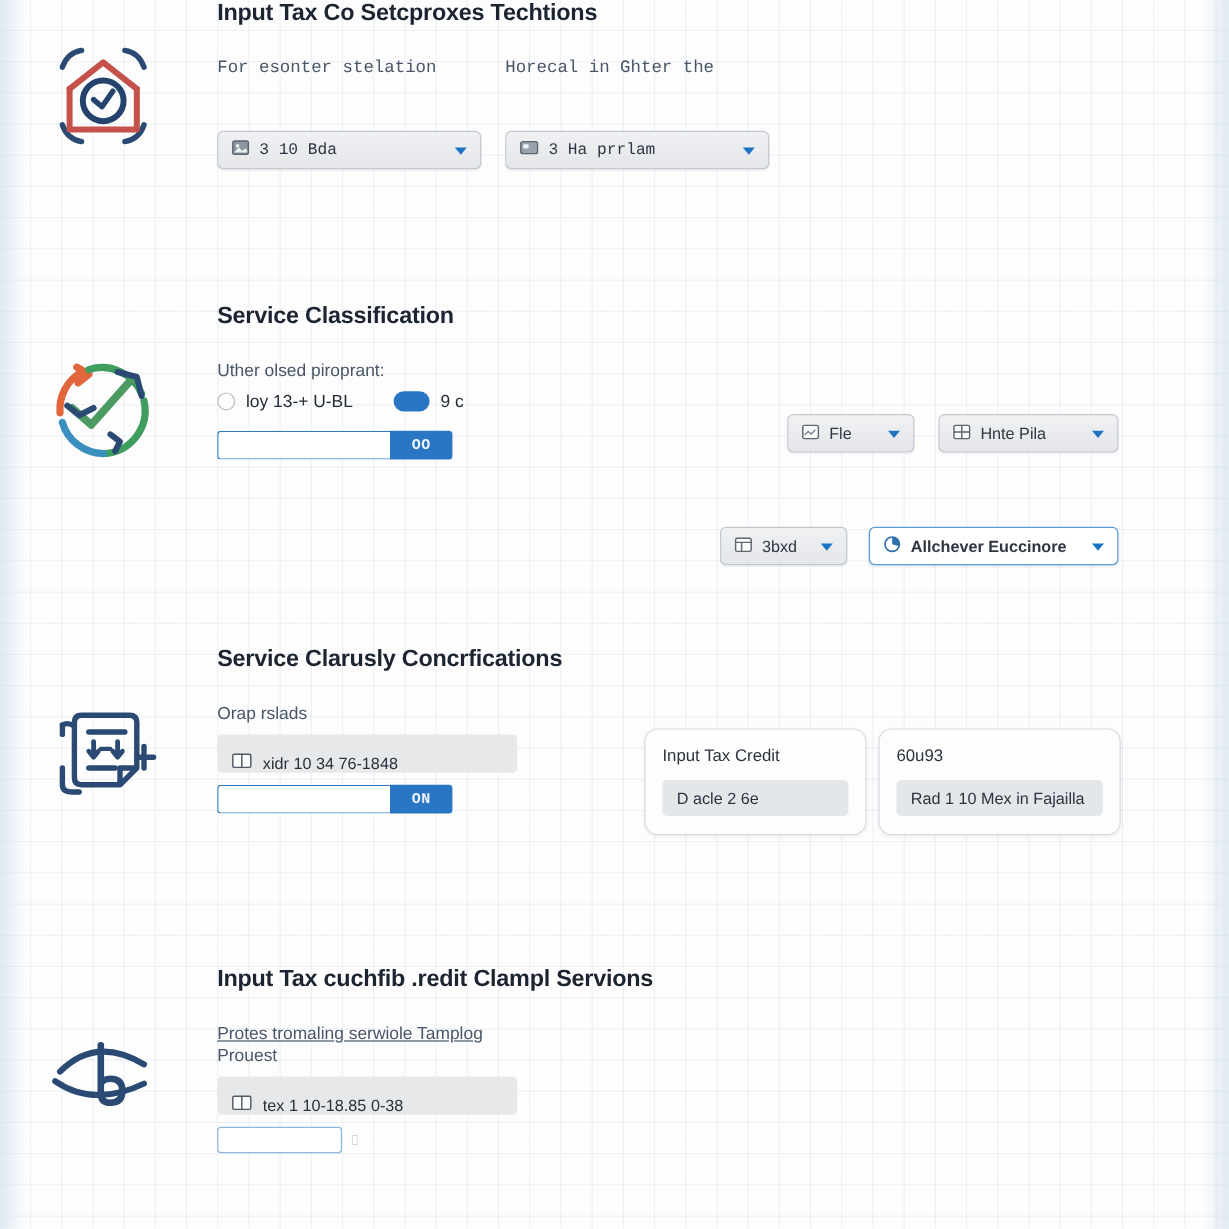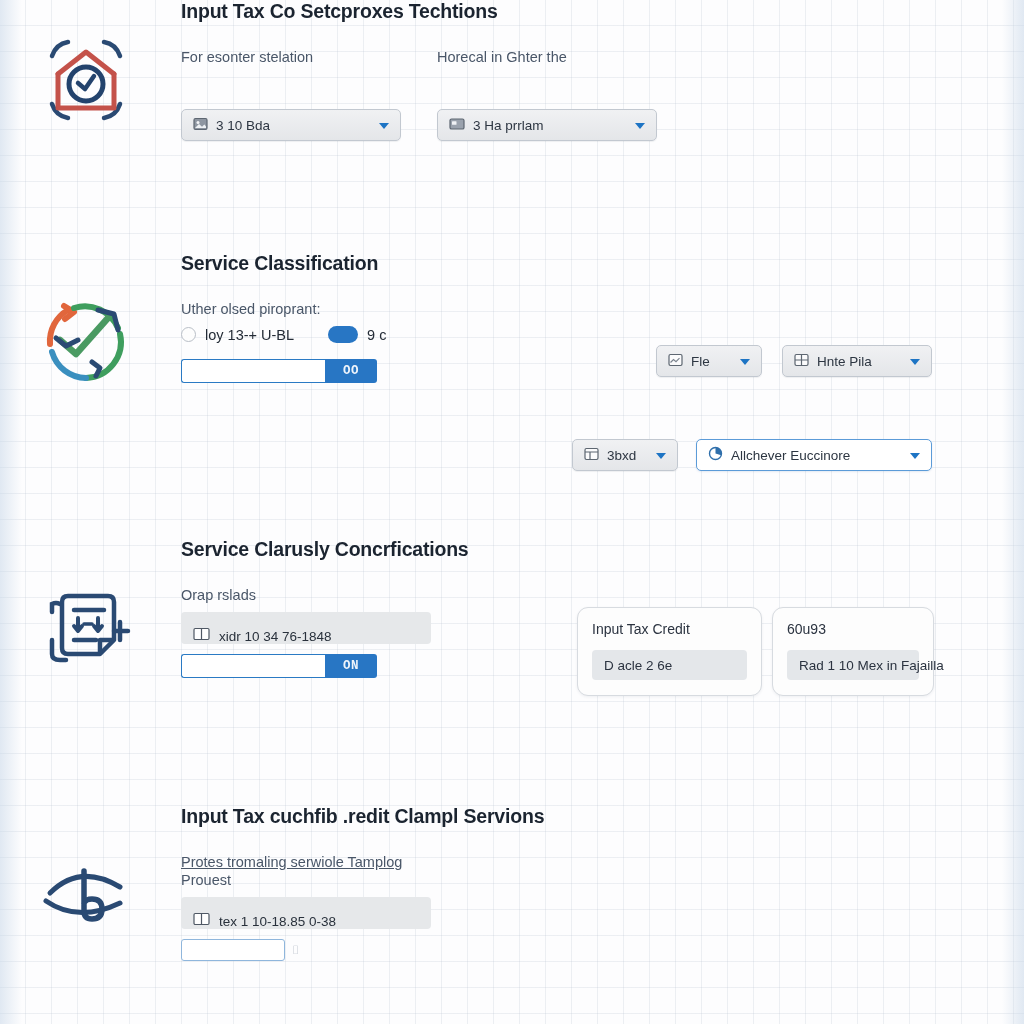--- a/index.html
+++ b/index.html
@@ -88,22 +88,23 @@
     color: #2d3642;
     white-space: nowrap;
     box-shadow: 0 1px 1px rgba(40,55,75,0.07);
     margin-top: 44px;
   }
   .dropdown.wide  { width: 220px; }
   .dropdown.small { width: 106px; padding-right: 26px; }
   .dropdown.accent {
     background: #ffffff;
     border: 1.4px solid #5b9bd8;
-    width: 236px;
+    width: 208px;
     box-shadow: 0 1px 2px rgba(60,110,170,0.13);
+    font-weight: bold;
   }
   .caret {
     position: absolute;
     right: 11px;
     top: 50%;
     margin-top: -2px;
     width: 0; height: 0;
     border-left: 5.5px solid transparent;
     border-right: 5.5px solid transparent;
     border-top: 6.5px solid #1d74c4;
@@ -240,21 +241,21 @@
         <path d="M24 46 L24 80 L80 80 L80 46" stroke="#c4524a" stroke-width="5" fill="none" stroke-linejoin="round" stroke-linecap="round"></path>
 
         <circle cx="52" cy="56" r="17" stroke="#23436d" stroke-width="5" fill="none"></circle>
         <path d="M44 55 L51 61 L60 48" stroke="#23436d" stroke-width="4.5" fill="none" stroke-linecap="round" stroke-linejoin="round"></path>
       </svg>
     </div>
 
     <div class="sec-body" style="top:0px;">
       <h2 class="sec-title">Input Tax Co Setcproxes Techtions</h2>
 
-      <div class="row-flex" style="gap:36px;">
+      <div class="row-flex" style="gap:20px;font-family:Liberation Mono, monospace;">
 
         <div>
           <p class="field-label">For esonter stelation</p>
           <div class="dropdown wide">
             <span class="mini-ico">
               <svg width="15" height="14" viewBox="0 0 15 14">
                 <rect x="1" y="1.5" width="13" height="11" rx="1.5" fill="#8e96a1" stroke="#5d6671" stroke-width="1.2"></rect>
                 <circle cx="5" cy="5.6" r="1.5" fill="#f2f4f6"></circle>
                 <path d="M2 11 L6 7 L9 9.8 L11.4 7.6 L13 9.4 L13 11 Z" fill="#eef1f4"></path>
               </svg>
@@ -415,21 +416,21 @@
             <span class="txt"></span>
             <span class="btn">ON</span>
           </div>
         </div>
 
         <div class="row-flex" style="gap:10px; margin-top:20px;">
           <div class="card" style="width:185px;">
             <p class="card-title">Input Tax Credit</p>
             <div class="card-value">D acle 2 6e</div>
           </div>
-          <div class="card" style="width:162px;">
+          <div class="card" style="width:202px;">
             <p class="card-title">60u93</p>
             <div class="card-value">Rad 1 10 Mex in Fajailla</div>
           </div>
         </div>
 
       </div>
     </div>
   </div>
 
   <div class="section" style="top:805px;">

